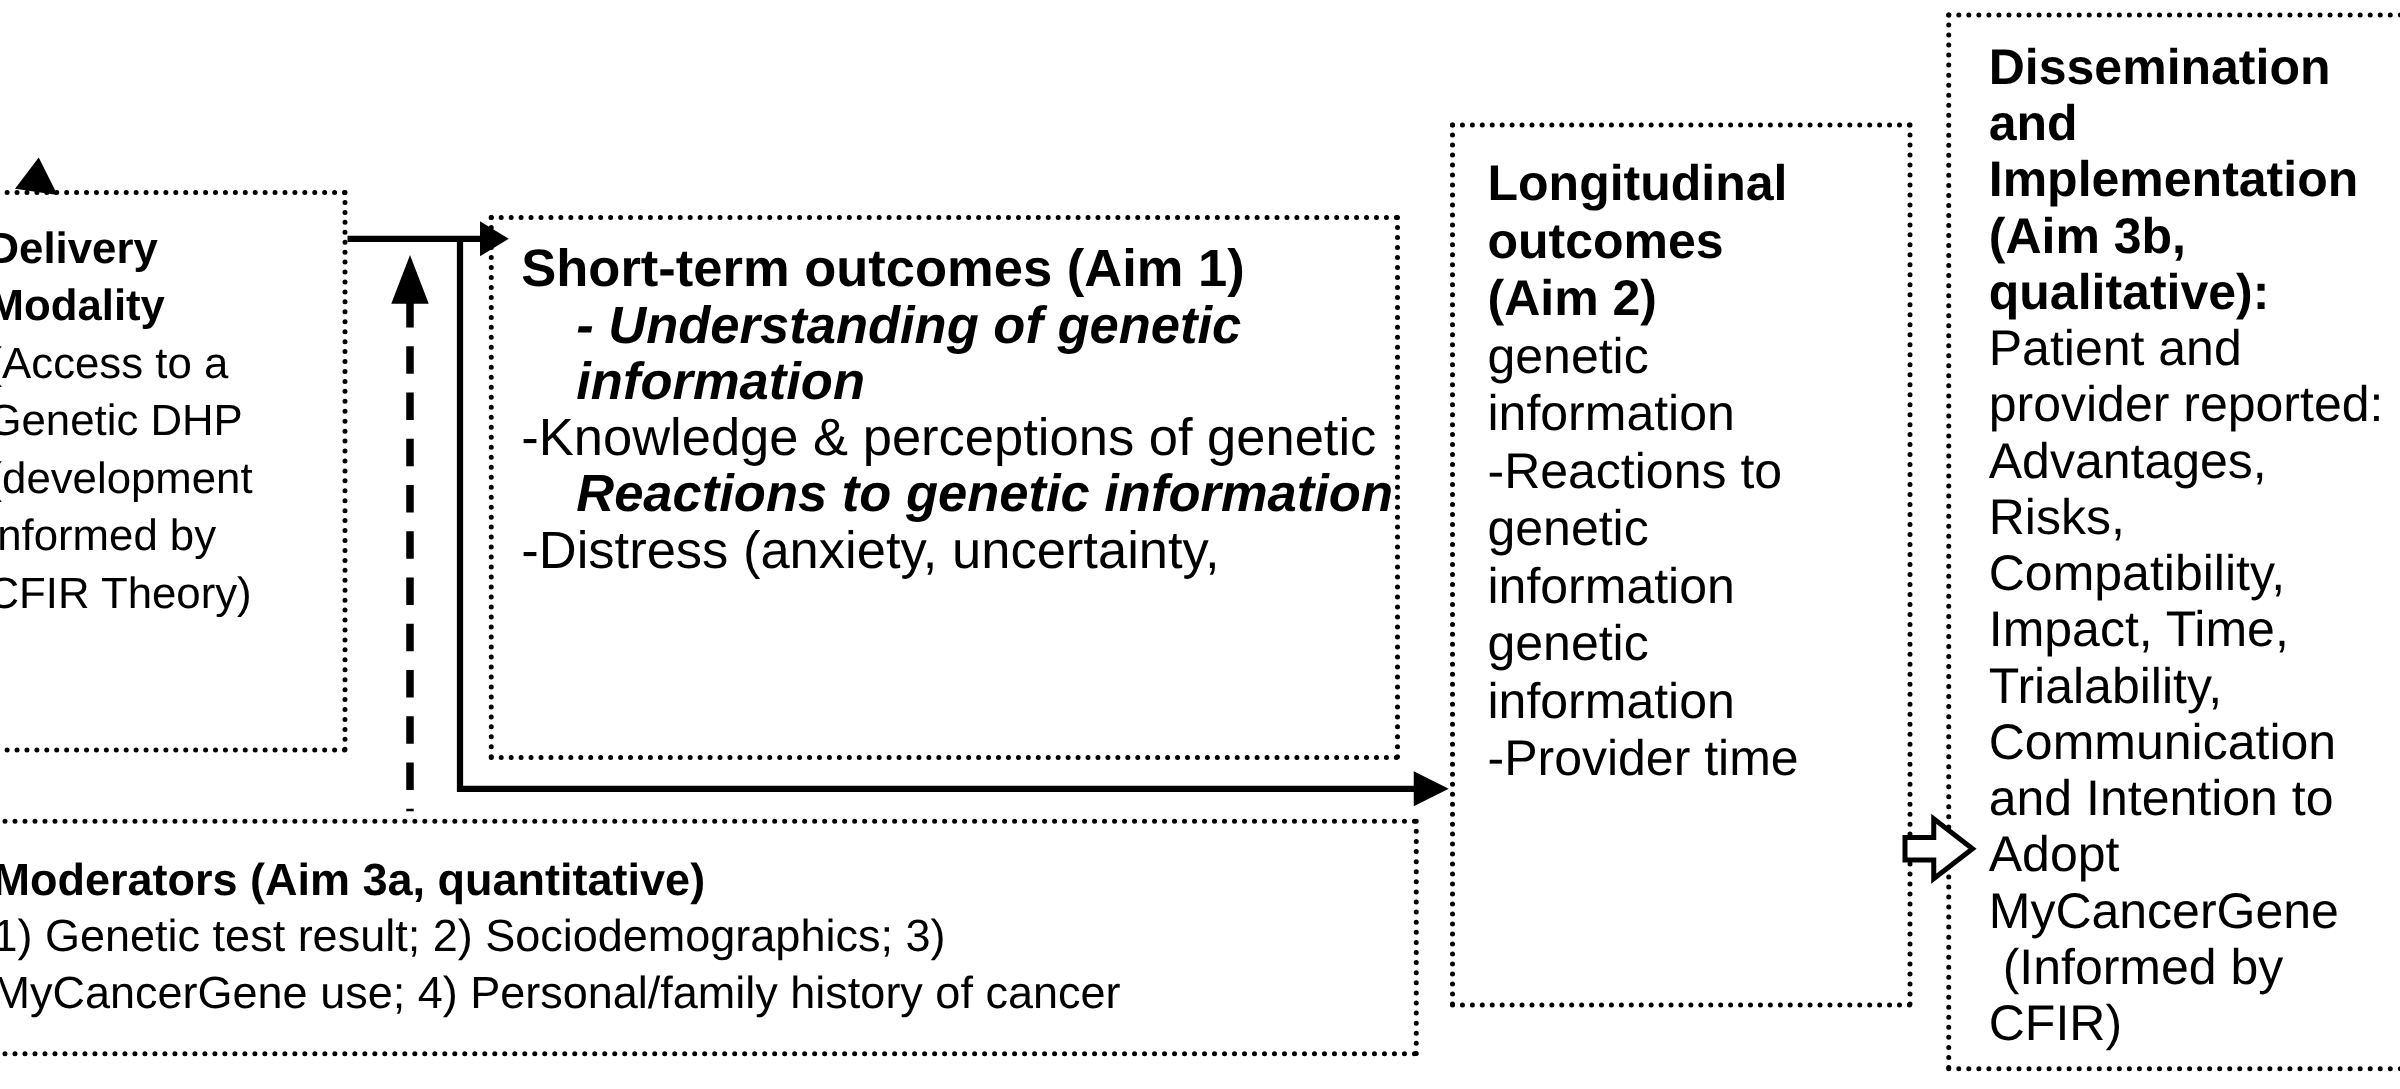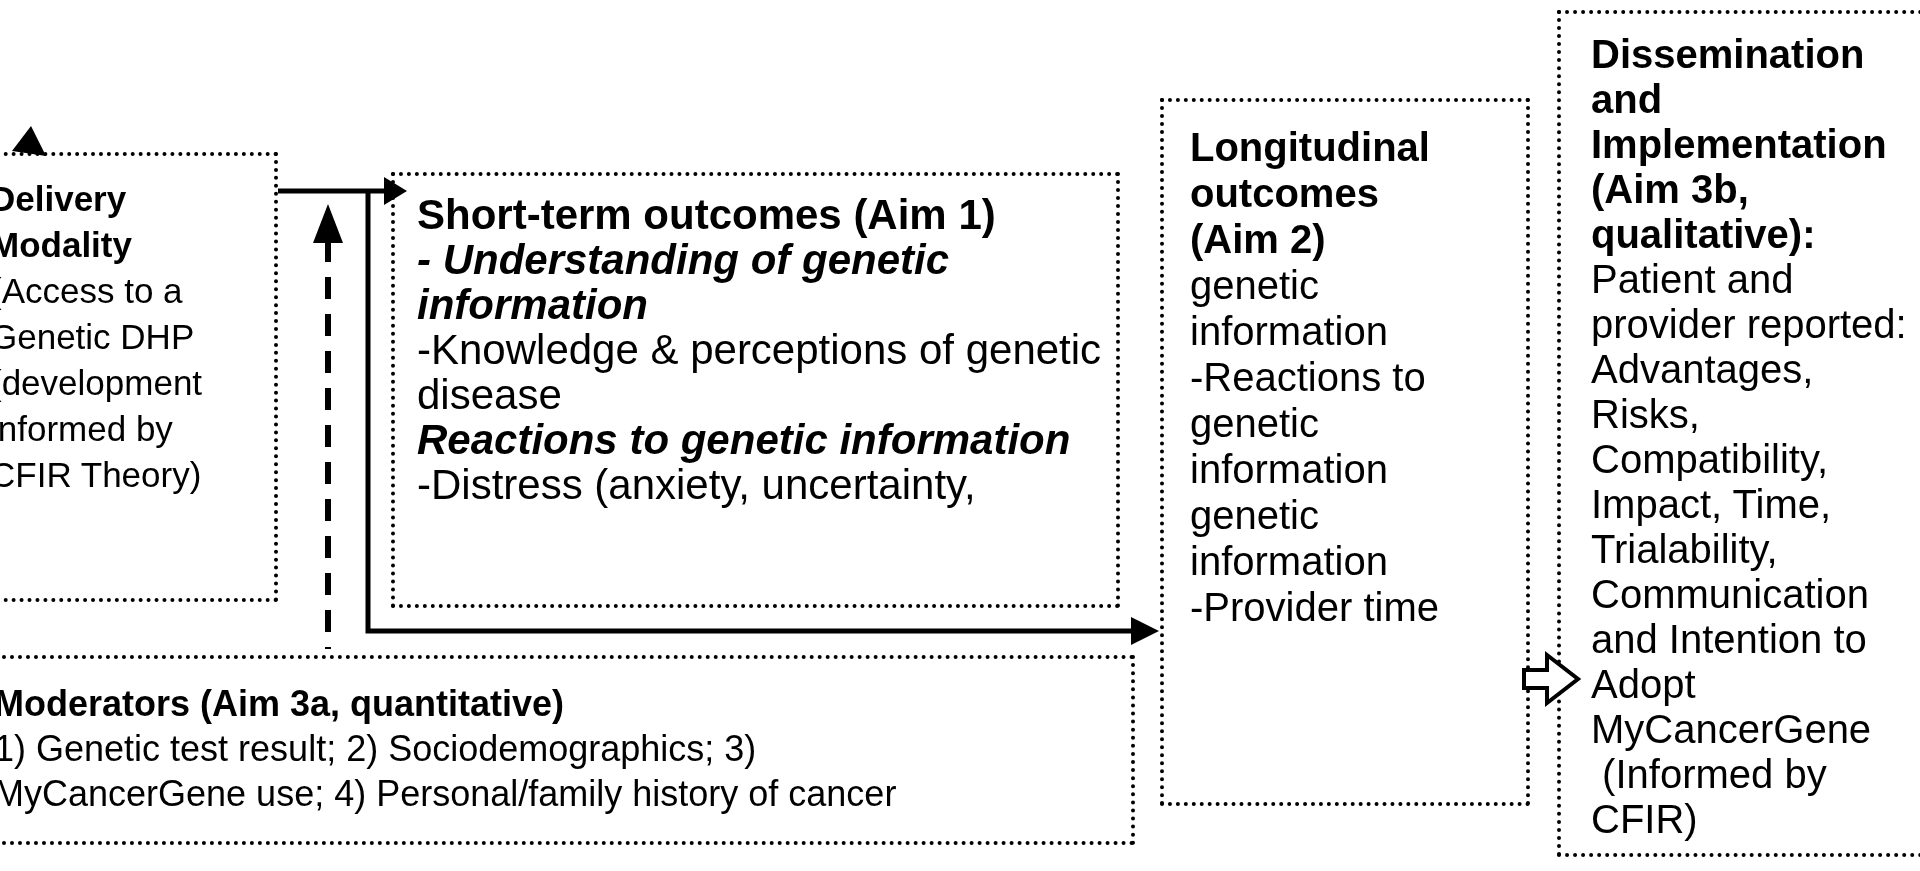--- a/index.html
+++ b/index.html
@@ -12,21 +12,21 @@
     color:#000000;
   }
   .box{
     position:absolute;
     border:4px dotted #000000;
     background:#ffffff;
     box-sizing:border-box;
   }
   .lines div{white-space:pre;}
   .b{font-weight:bold;}
-  .bi{font-weight:bold;font-style:italic;}
+  .bi{font-weight:bold;font-style:italic;margin-left:44px;}
   .r{font-weight:normal;}
 
   
   #delivery{left:-36px;top:152px;width:314px;height:450px;}
   #delivery .lines{padding:20px 0 0 22px;font-size:35px;line-height:46px;}
 
   
   #shortterm{left:391px;top:172px;width:729px;height:436px;}
   #shortterm .lines{padding:16px 0 0 22px;font-size:42px;line-height:45px;}
 
@@ -60,21 +60,20 @@
         <div class="r">CFIR Theory)</div>
       </div>
   </div>
 
   <div id="shortterm" class="box">
     <div class="lines">
         <div class="b">Short-term outcomes (Aim 1)</div>
         <div class="bi">- Understanding of genetic</div>
         <div class="bi">information</div>
         <div class="r">-Knowledge &amp; perceptions of genetic</div>
-        <div class="r">disease</div>
         <div class="bi">Reactions to genetic information</div>
         <div class="r">-Distress (anxiety, uncertainty,</div>
       </div>
   </div>
 
   <div id="longitudinal" class="box">
     <div class="lines">
         <div class="b">Longitudinal</div>
         <div class="b">outcomes</div>
         <div class="b">(Aim 2)</div>

